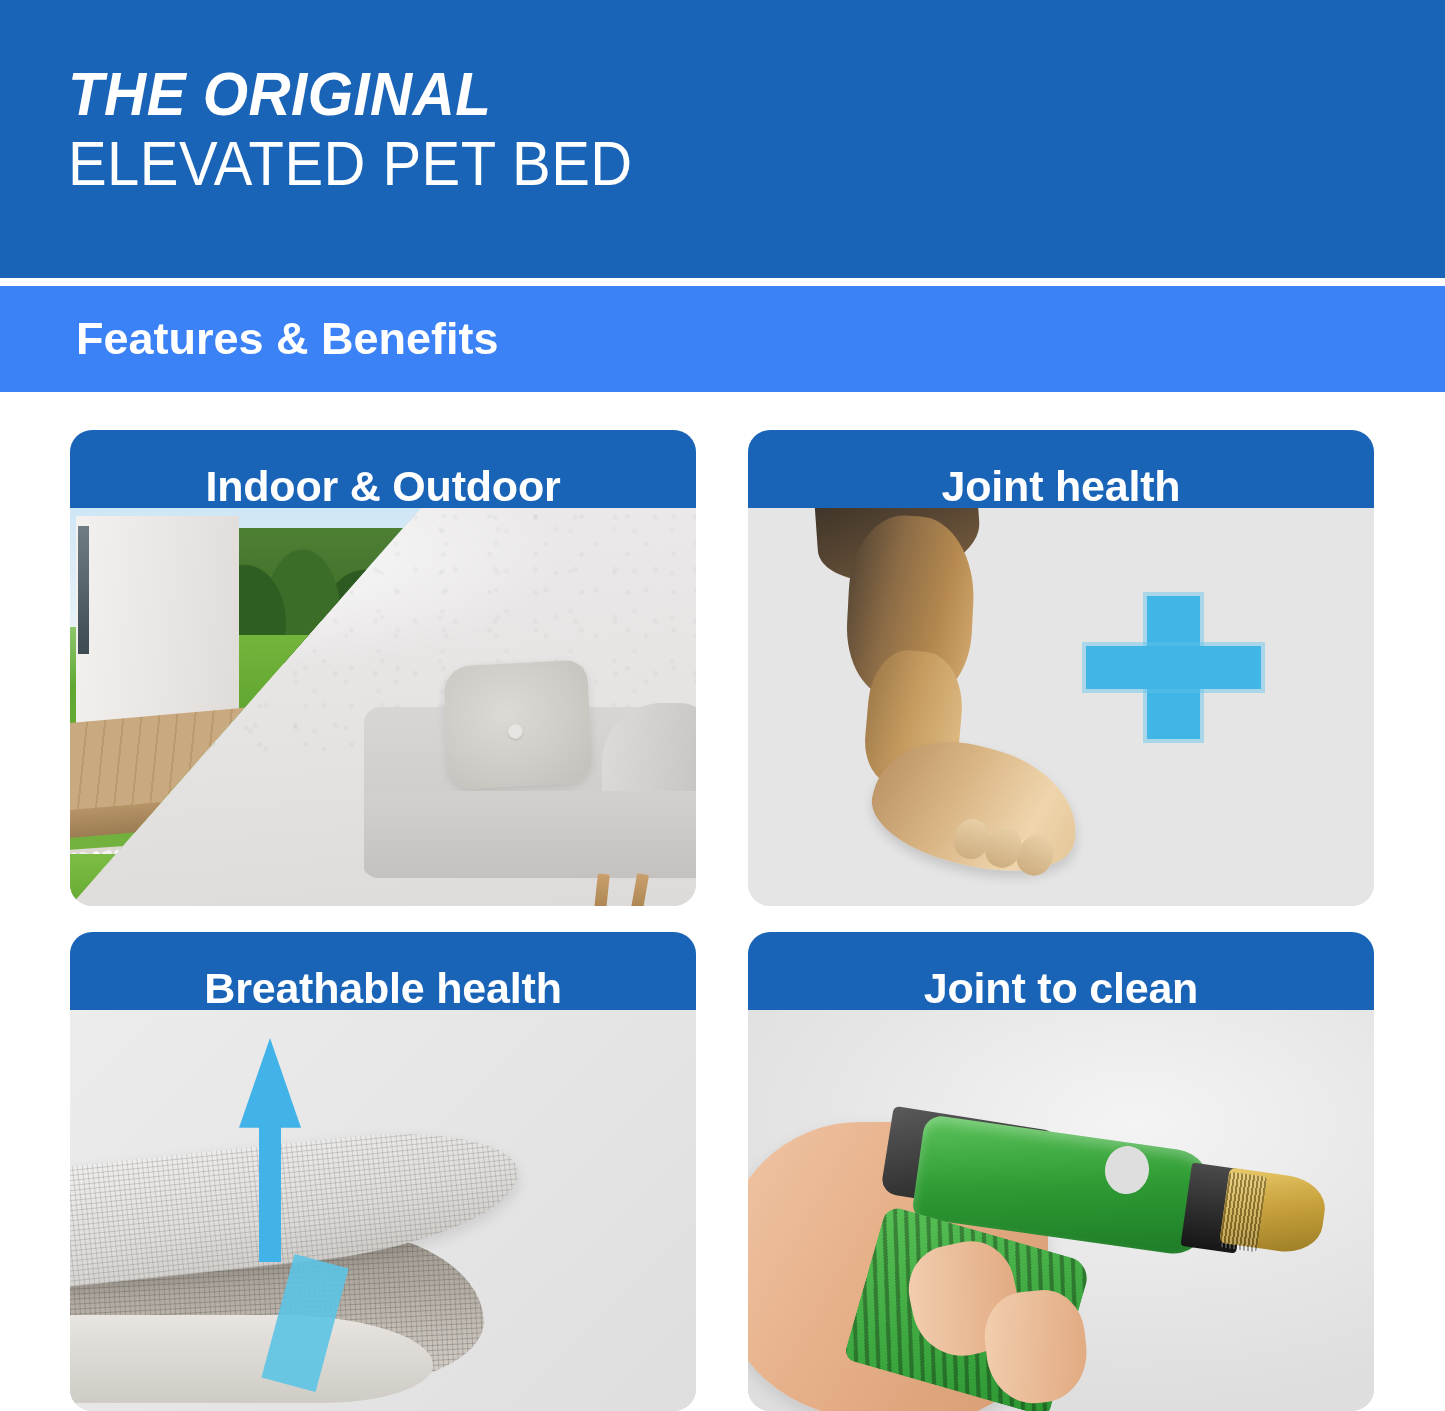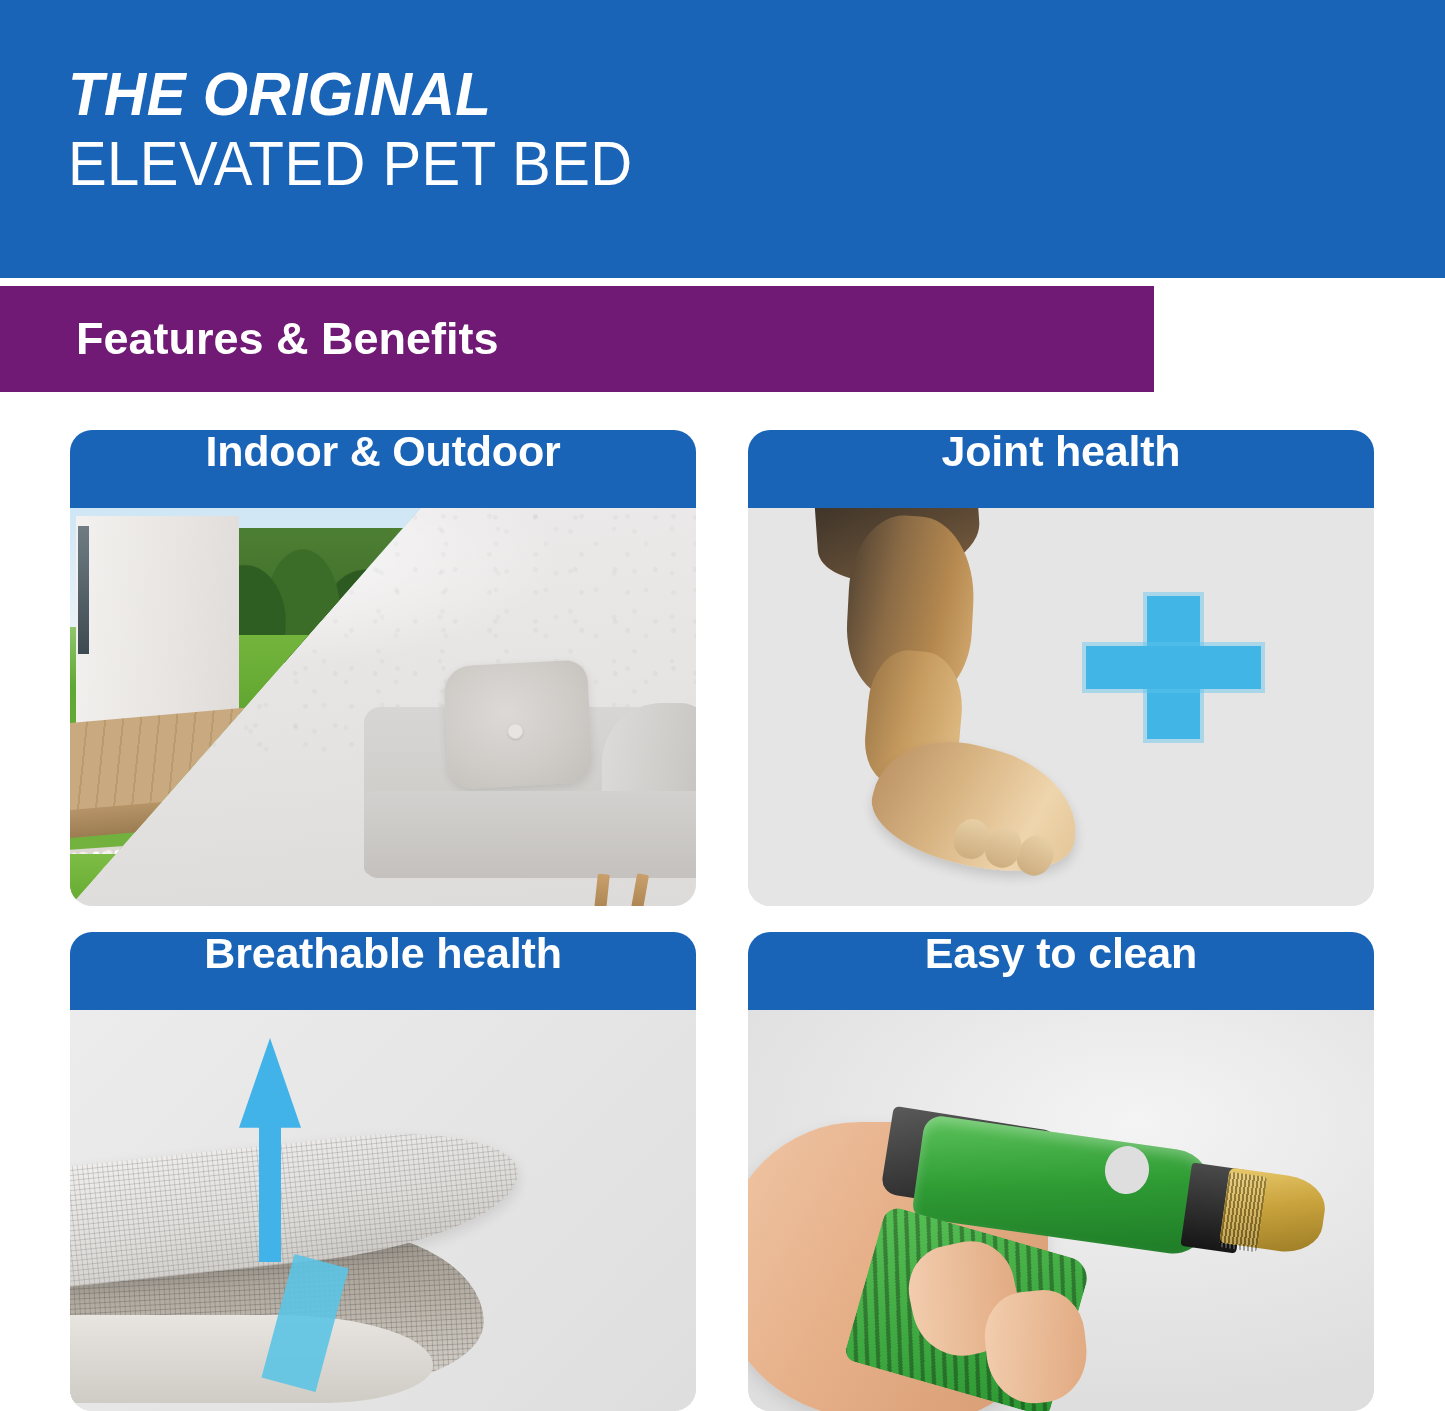--- a/index.html
+++ b/index.html
@@ -53,23 +53,23 @@
     white-space: nowrap;
     margin-top: 4px;
     transform: scaleX(0.92);
     transform-origin: left center;
   }
 
   
   .band {
     position: absolute;
     left: 0; top: 286px;
-    width: 1154px;
+    width: 1445px;
     height: 106px;
-    background: #701a75;
+    background: #3b82f6;
   }
   .band-label {
     position: absolute;
     left: 76px;
     top: 50%;
     transform: translateY(-50%);
     font-size: 45px;
     font-weight: bold;
     color: #ffffff;
     letter-spacing: 0px;
@@ -92,21 +92,21 @@
   .card.row-1 { top: 0px; }
   .card.row-2 { top: 502px; }
 
   .card-header {
     position: relative;
     width: 100%;
     height: 78px;
     background: #1a64b8;
     border-radius: 22px 22px 0 0;
     display: flex;
-    align-items: flex-start;
+    align-items: flex-end;
     justify-content: center;
   }
   .card-title {
     font-size: 43px;
     font-weight: bold;
     color: #ffffff;
     letter-spacing: -0.2px;
     white-space: nowrap;
     line-height: 1;
   }
@@ -513,21 +513,21 @@
           <div class="air-arrow">
             <div class="head"></div>
             <div class="shaft"></div>
           </div>
         </div>
       </div>
     </div>
 
     <div class="card col-2 row-2">
       <div class="card-header">
-        <span class="card-title">Easy to clean</span>
+        <span class="card-title">Joint to clean</span>
       </div>
       <div class="card-media">
         <div class="ec-bg">
           <div class="hose"></div>
           <div class="hand"></div>
           <div class="trigger"></div>
           <div class="brass-screw"></div>
           <div class="nozzle-body"></div>
           <div class="nozzle-hole"></div>
           <div class="collar"></div>

